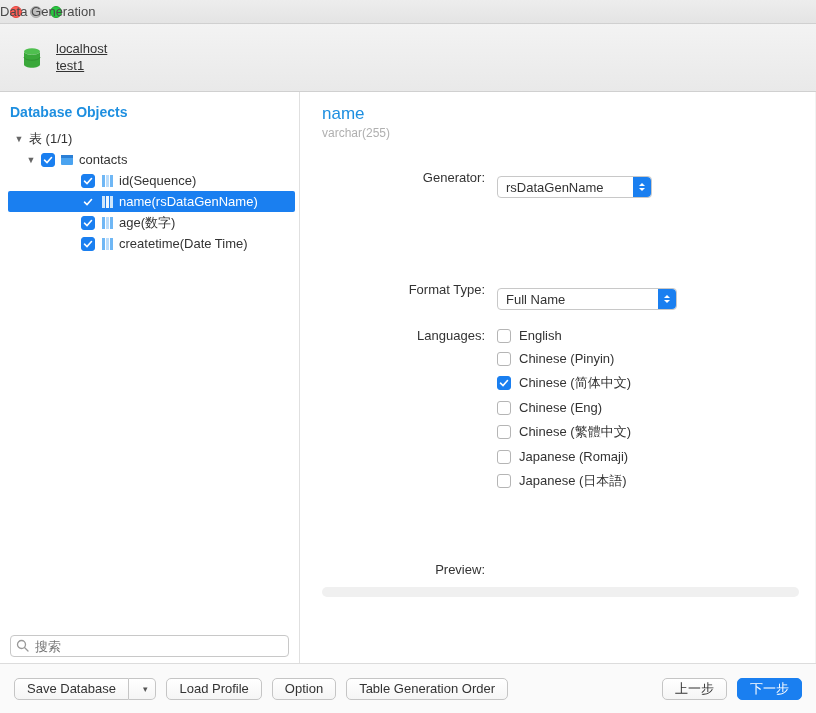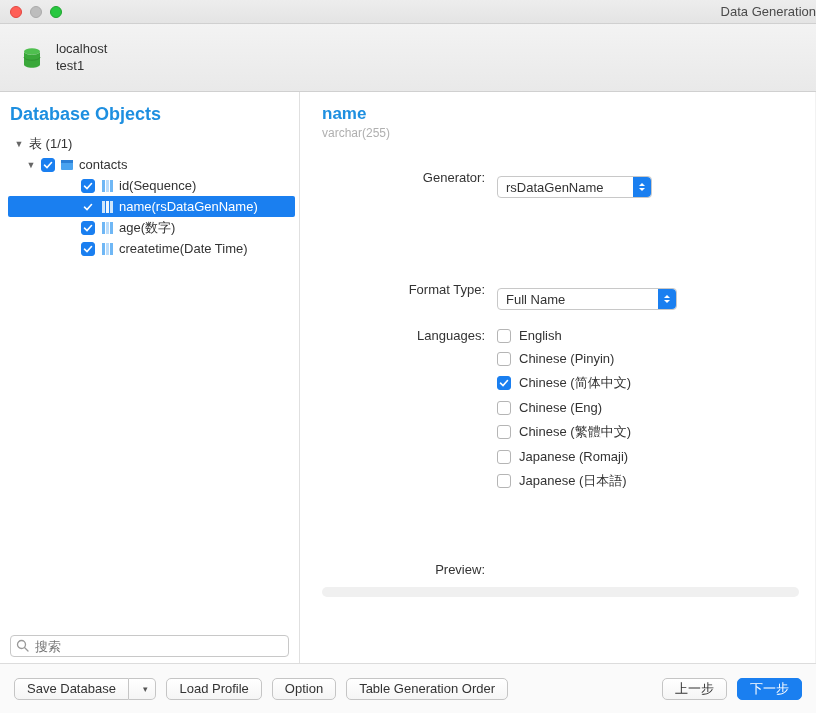--- a/index.html
+++ b/index.html
@@ -28,57 +28,57 @@
       gap: 8px;
       padding-left: 10px;
     }
     .tl { width: 12px; height: 12px; border-radius: 50%; }
     .tl.red { background: #ff5f57; border: 0.5px solid #e24640; }
     .tl.yellow { background: #bdbdbd; border: 0.5px solid #aaa; }
     .tl.green { background: #28c840; border: 0.5px solid #1fa32f; }
     .title-text {
       position: absolute;
       left: 0; right: 0;
-      text-align: right;
+      text-align: left;
       color: #4a4a4a;
       font-size: 13px;
       pointer-events: none;
     }
     
     .conn-header {
       height: 68px;
       background: linear-gradient(#f3f3f3, #e9e9e9);
       border-bottom: 1px solid #d0d0d0;
       display: flex;
       align-items: center;
       padding-left: 20px;
       gap: 12px;
     }
     .db-icon {
       width: 24px; height: 24px;
       display: flex; align-items: center; justify-content: center;
     }
-    .conn-text { line-height: 1.25; color: #333; }
+    .conn-text { line-height: 1.25; color: #333; text-decoration: underline; }
     
     .main {
       flex: 1;
       display: flex;
       min-height: 0;
     }
     .sidebar {
       width: 300px;
       border-right: 1px solid #e0e0e0;
       display: flex;
       flex-direction: column;
       padding: 10px 4px 6px 4px;
     }
     .section-title {
       color: #1e8fe0;
       font-weight: 600;
-      font-size: 18px;
+      font-size: 14px;
       padding: 2px 6px 8px 6px;
     }
     .tree { flex: 1; overflow: auto; padding-left: 4px; }
     .tree-row {
       display: flex;
       align-items: center;
       height: 21px;
       gap: 5px;
       padding-left: 6px;
       border-radius: 2px;
@@ -125,21 +125,21 @@
     .search-rel { position: relative; }
     .search-icon-pos { position: absolute; left: 6px; top: 4px; color: #888; }
     
     .detail {
       flex: 1;
       padding: 12px 16px 8px 22px;
       overflow: auto;
       position: relative;
       border-right: 1px solid #f2f2f2;
     }
-    .col-name { color: #1e8fe0; font-size: 17px; font-weight: 700; }
+    .col-name { color: #1e8fe0; font-size: 17px; font-weight: 400; }
     .col-type { color: #b0b0b0; font-size: 12px; margin-top: 2px; }
     .form-row { display: flex; align-items: flex-start; margin-top: 16px; }
     .form-row.first { margin-top: 28px; }
     .form-label { width: 175px; text-align: right; padding-right: 12px; padding-top: 2px; color: #333; }
     .form-field { flex: 1; }
     .mac-select {
       display: inline-flex;
       align-items: center;
       height: 22px;
       border: 1px solid #c8c8c8;

